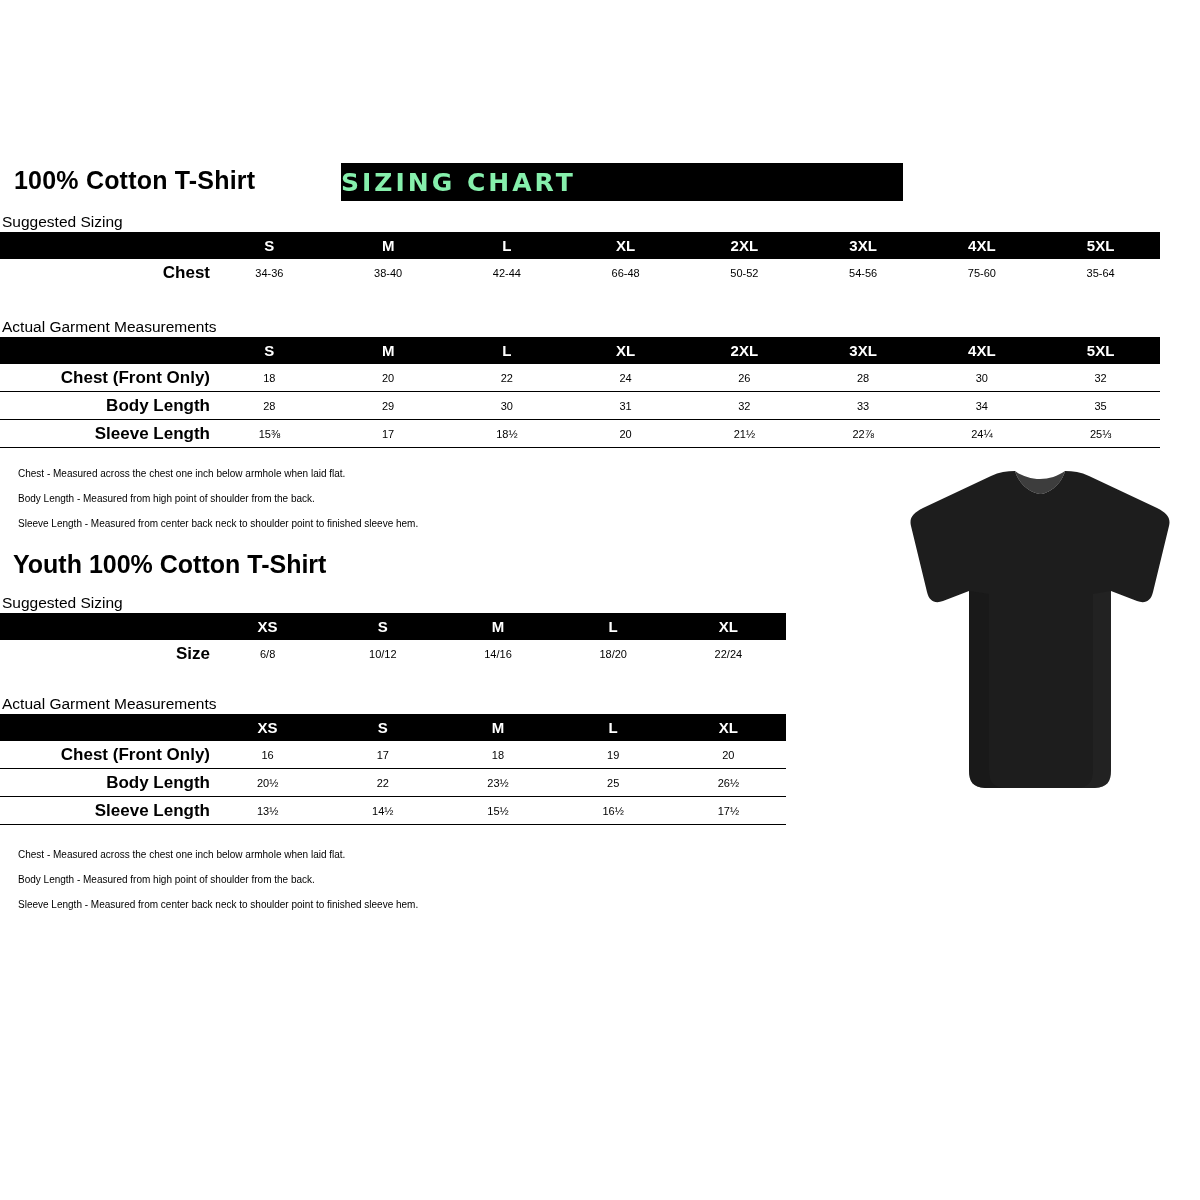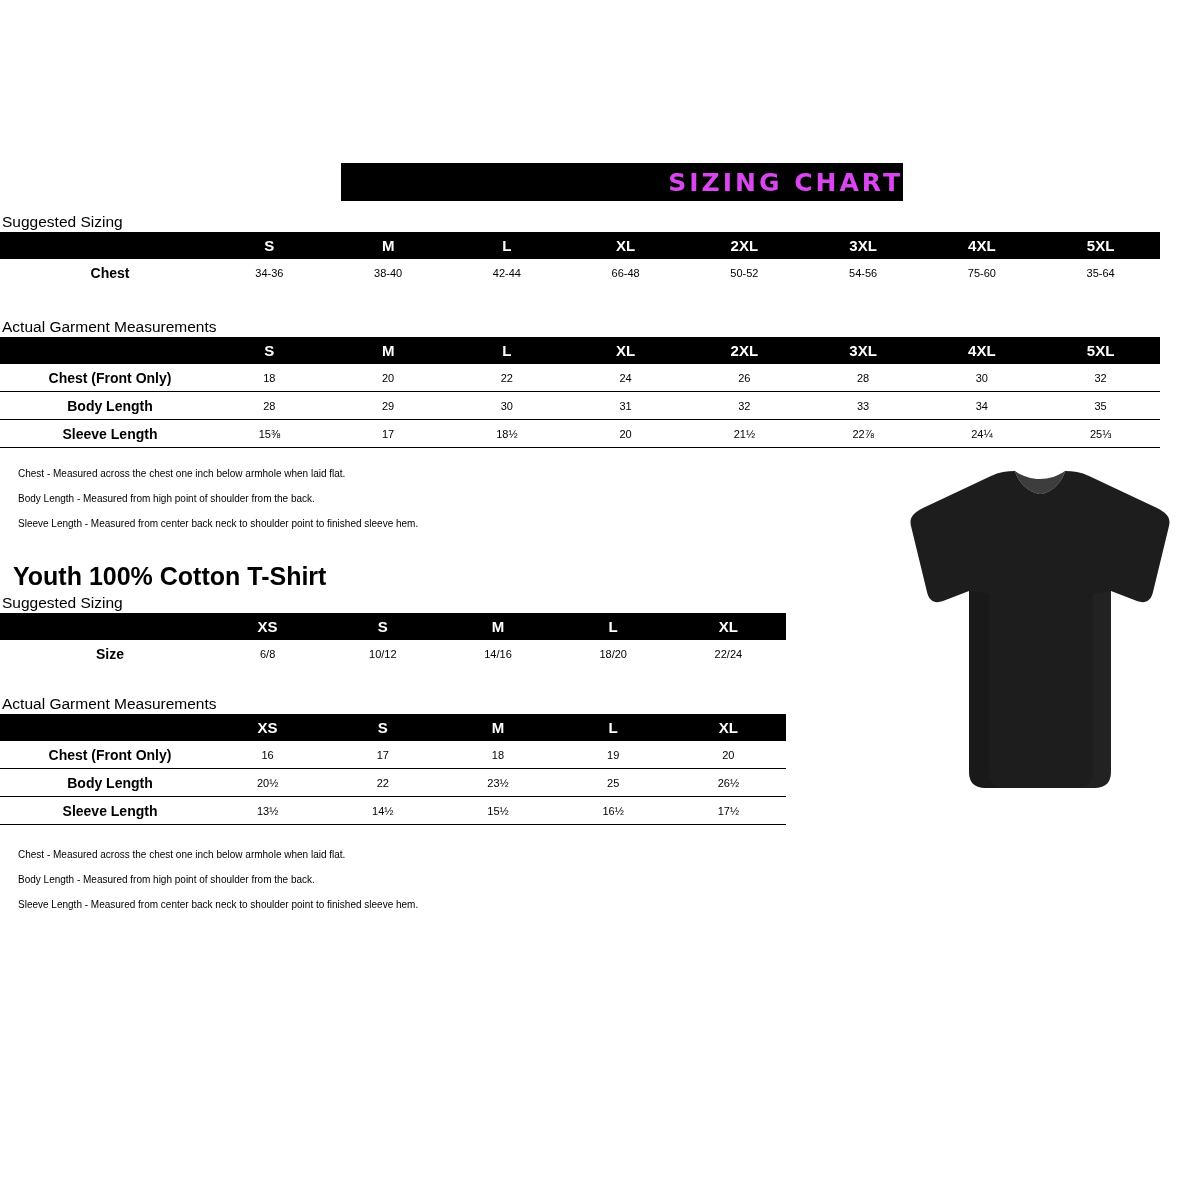--- a/index.html
+++ b/index.html
@@ -35,24 +35,24 @@
     white-space: nowrap;
   }
 
   .sizing-chart-banner {
     position: absolute;
     left: 341px;
     top: 163px;
     width: 562px;
     height: 38px;
     background: #000000;
-    color: #d946ef;
+    color: #86efac;
     display: flex;
     align-items: center;
-    justify-content: flex-end;
+    justify-content: flex-start;
   }
   .sizing-chart-banner span {
     font-size: 25px;
     font-weight: 700;
     letter-spacing: 3px;
     font-family: "DejaVu Sans", sans-serif;
   }
 
   .label-sug-1 {
     position: absolute;
@@ -100,24 +100,24 @@
     height: 27px;
   }
   table.szt thead th.rowhead {
     background: #000000;
   }
   table.szt tbody td {
     height: 27px;
     font-size: 11px;
   }
   table.szt tbody td.rowlabel {
-    text-align: center;
+    text-align: right;
     padding-left: 10px;
     font-weight: 600;
-    font-size: 14px;
+    font-size: 17px;
   }
   table.szt tbody tr.ruled td {
     border-bottom: 1.5px solid #000000;
   }
 
   
   #tbl-adult-suggested {
     left: 0px;
     top: 232px;
     width: 1160px;
@@ -161,37 +161,37 @@
   #notes-adult { left: 18px; top: 461px; }
   #notes-youth { left: 18px; top: 842px; }
 
   .youth-title {
     position: absolute;
     left: 13px;
     top: 550px;
     font-size: 25px;
     font-weight: 600;
     white-space: nowrap;
-    margin-top: 12px;
   }
 
   
   .shirt {
     position: absolute;
     left: 895px;
     top: 470px;
     width: 290px;
     height: 340px;
   }
 </style>
 </head>
 <body>
 
 <div class="page">
 
+  <div class="adult-title">100% Cotton T-Shirt</div>
 
   <div class="sizing-chart-banner">
     <span>SIZING CHART</span>
   </div>
 
   <div class="label-sug-1">Suggested Sizing</div>
 
   <table class="szt" id="tbl-adult-suggested">
     <colgroup>
       <col class="c0">

